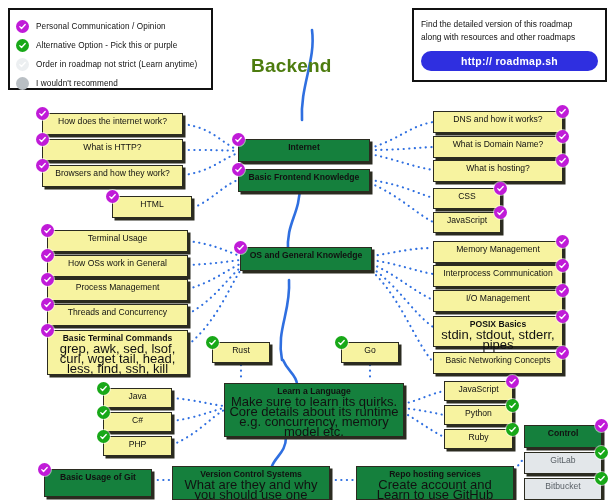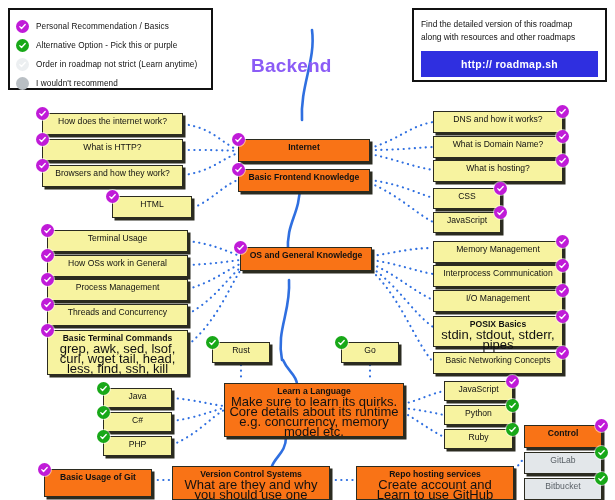--- a/index.html
+++ b/index.html
@@ -31,44 +31,44 @@
   .b-light{background:#eceff1;}
   .b-gray{background:#b9bfc4;}
 
   
   .infobox{
     position:absolute;left:412px;top:8px;width:195px;height:74px;
     border:2px solid #111;background:#fff;box-sizing:border-box;padding:8px 7px;
   }
   .infobox p{margin:0;font-size:8.4px;color:#111;line-height:13px;}
   .url-btn{
-    margin-top:7px;height:26px;background:#2f2fe0;color:#fff;
+    margin-top:7px;height:20px;background:#2f2fe0;color:#fff;
     display:flex;align-items:center;justify-content:center;
-    font-size:10.5px;font-weight:bold;letter-spacing:.3px;
+    font-size:10.5px;font-weight:bold;letter-spacing:.3px;border-radius:11px;
   }
 
   
   .title{
     position:absolute;left:251px;top:55px;
-    font-size:19px;font-weight:bold;color:#8b5cf6;letter-spacing:.2px;
+    font-size:19px;font-weight:bold;color:#4d7c0f;letter-spacing:.2px;
   }
 
   
   .node{
     position:absolute;box-sizing:border-box;
     border:1.6px solid #2b2b20;
     background:#f7f3a0;
     box-shadow:2.5px 2.5px 0 #2b2b20;
     display:flex;flex-direction:column;
     align-items:center;justify-content:flex-start;
     text-align:center;color:#111;
     font-size:8.6px;
     padding:2px 4px;
   }
-  .node.primary{background:#f97316;font-weight:bold;}
+  .node.primary{background:#15803d;font-weight:bold;}
   .node.gray{background:#e3e7ea;color:#5a6167;}
   .node .sub{font-size:13px;font-weight:normal;line-height:10px;margin-top:1px;}
   .node .ttl{font-weight:bold;}
 
   .node .nb{
     position:absolute;width:13px;height:13px;border-radius:50%;
     display:flex;align-items:center;justify-content:center;
     box-shadow:0 0 0 1px rgba(255,255,255,.55);
   }
   .node .nb svg{width:9px;height:9px;display:block;}
@@ -130,21 +130,21 @@
     </g>
   </svg>
 
   <div class="legend">
     <div class="legend-row">
       <span class="badge b-purple">
         <svg viewBox="0 0 12 12">
             <path d="M2.4 6.2 L4.7 8.6 L9.6 3.4" fill="none" stroke="#fff" stroke-width="1.8" stroke-linecap="round" stroke-linejoin="round"></path>
           </svg>
       </span>
-      <span class="legend-text">Personal Recommendation / Basics</span>
+      <span class="legend-text">Personal Communication / Opinion</span>
     </div>
     <div class="legend-row">
       <span class="badge b-green">
         <svg viewBox="0 0 12 12">
             <path d="M2.4 6.2 L4.7 8.6 L9.6 3.4" fill="none" stroke="#fff" stroke-width="1.8" stroke-linecap="round" stroke-linejoin="round"></path>
           </svg>
       </span>
       <span class="legend-text">Alternative Option - Pick this or purple</span>
     </div>
     <div class="legend-row">

